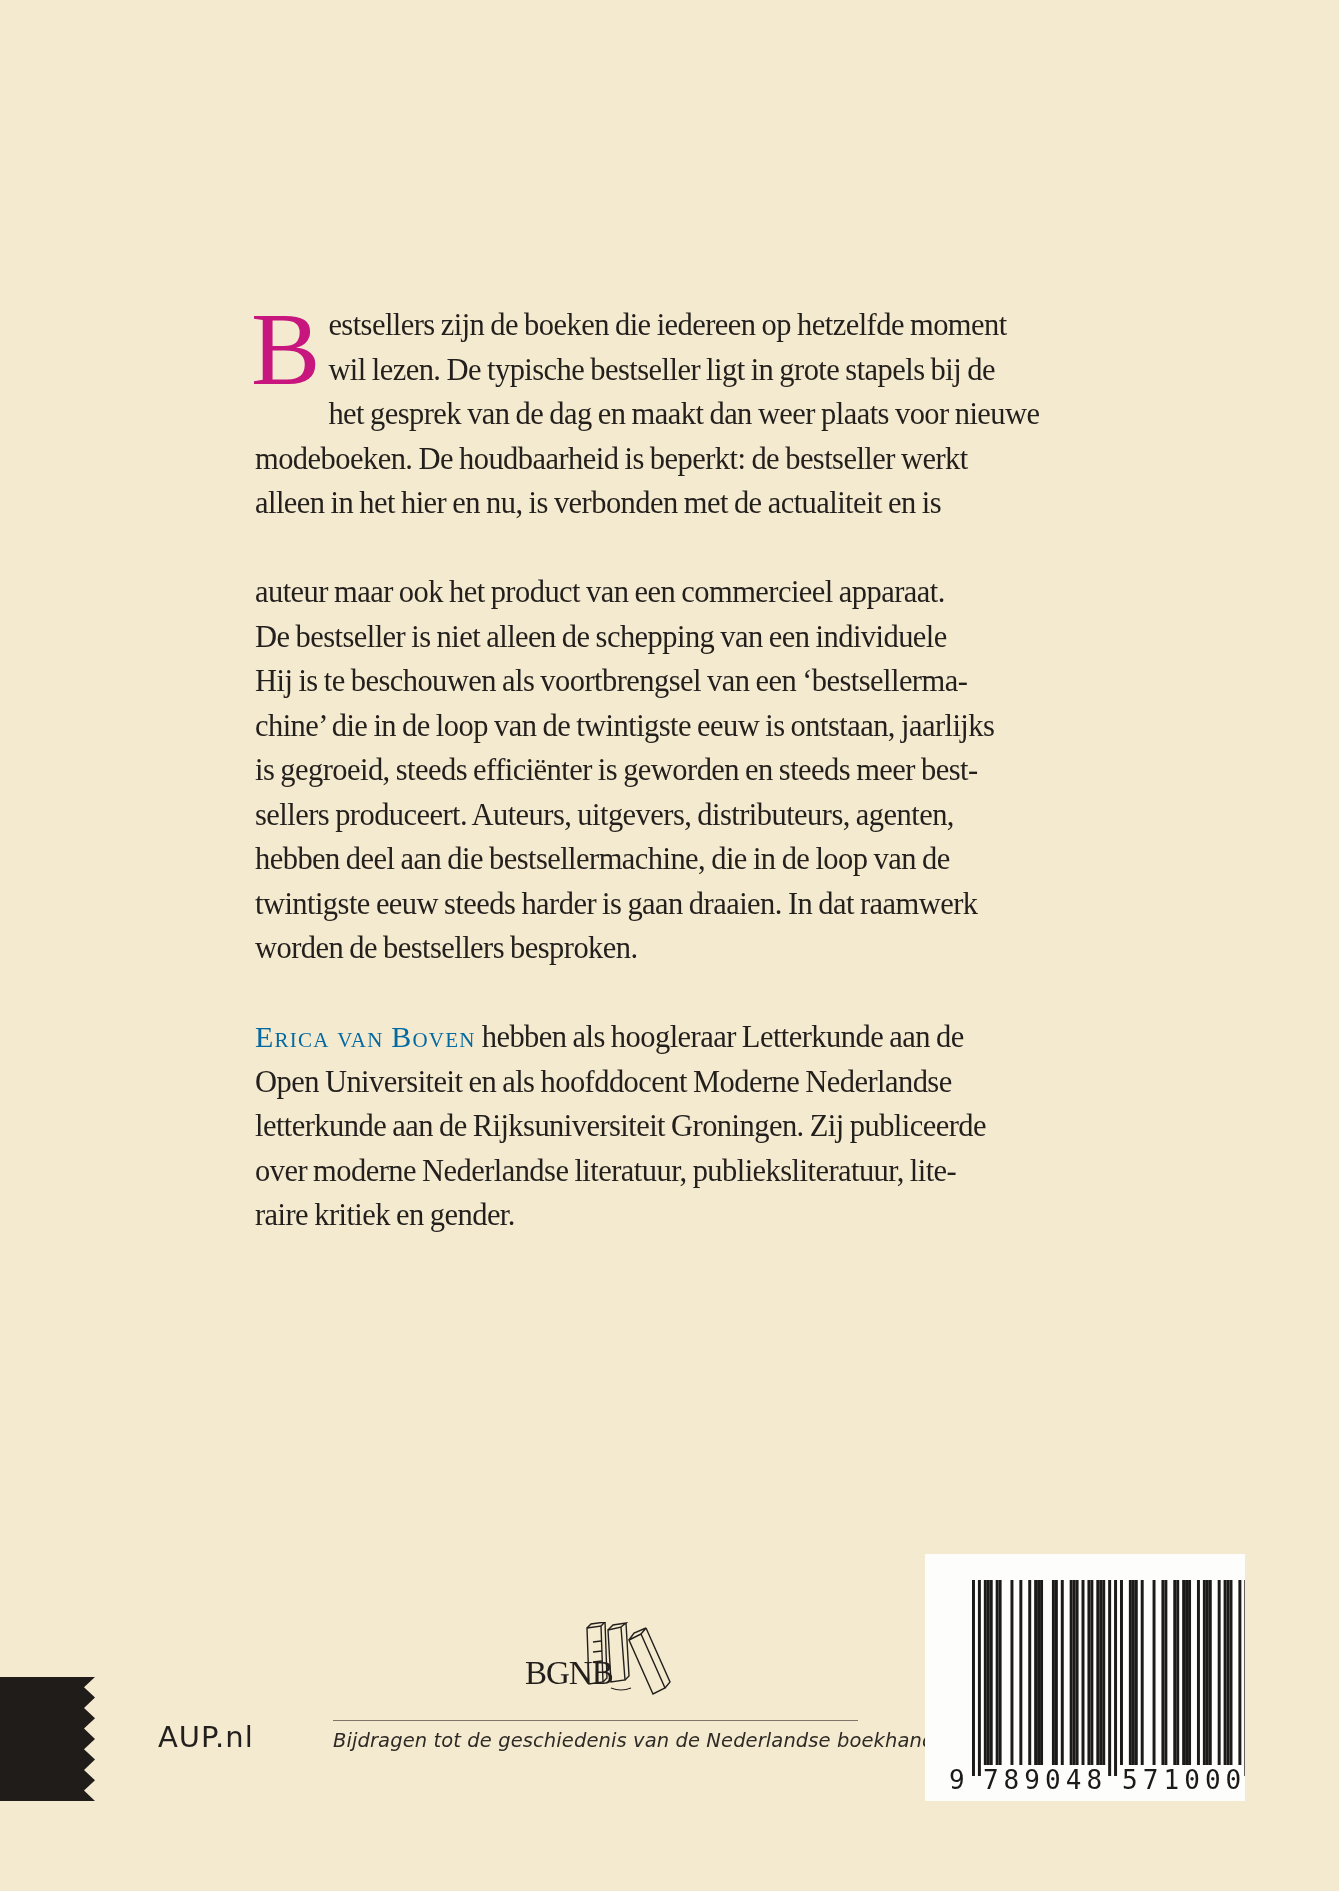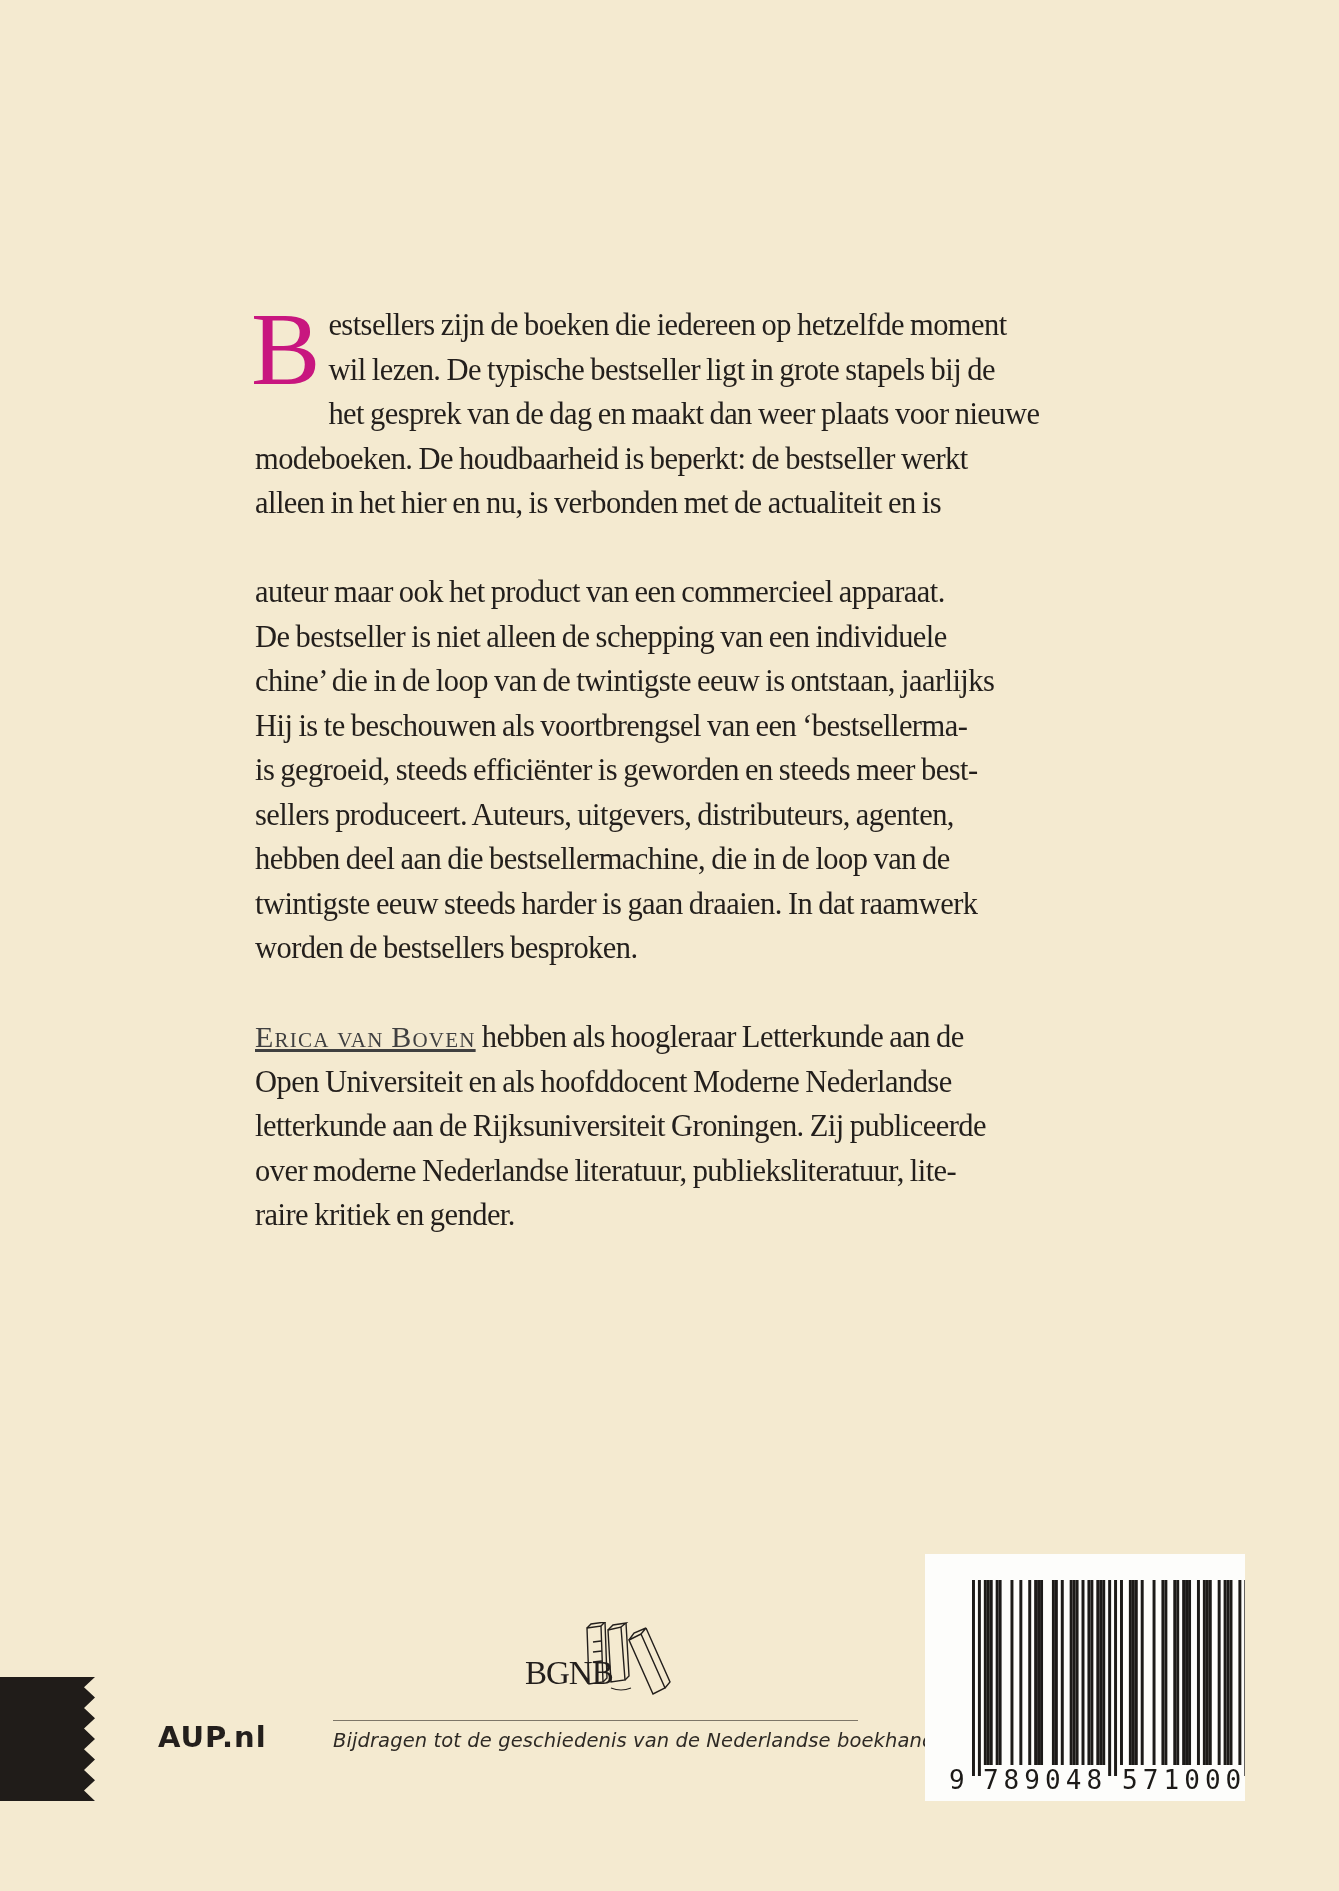--- a/index.html
+++ b/index.html
@@ -11,27 +11,27 @@
   .body-text {
     position:absolute; left:255px; top:303px; width:900px;
     font-size:30.5px; line-height:44.5px; letter-spacing:-0.55px; word-spacing:-1px;
   }
   .para { margin:0 0 44.5px 0; white-space:nowrap; }
   .line { display:block; height:44.5px; }
   .dropcap {
     float:left; font-size:104px; line-height:80px; height:84px;
     color:#c8167f; margin:6px 8px 0 -4px; letter-spacing:0;
   }
-  .author { color:#404040; font-variant:small-caps; letter-spacing:1.2px; font-size:30px;text-decoration:underline; }
+  .author { color:#0369a1; font-variant:small-caps; letter-spacing:1.2px; font-size:30px; }
   .tab {
     position:absolute; left:0; top:1677px; width:96px; height:124px;
   }
   .aup {
     position:absolute; left:158px; top:1720px;
-    font-family:"DejaVu Sans","Liberation Sans",sans-serif; font-weight:bold;
+    font-family:"DejaVu Sans","Liberation Sans",sans-serif; font-weight:normal;
     font-size:29px; letter-spacing:1px; color:#231f1c;
   }
   .bgnb { position:absolute; left:525px; top:1622px; width:150px; height:78px; }
   .rule { position:absolute; left:333px; top:1720px; width:525px; height:0; border-top:1.5px solid #7d7668; }
   .series {
     position:absolute; left:333px; top:1729px; width:540px;
     font-family:"DejaVu Sans","Liberation Sans",sans-serif; font-style:italic;
     font-size:19.5px; letter-spacing:0.1px; color:#2e2a25; white-space:nowrap;
   }
   .barcode-box { position:absolute; left:925px; top:1554px; width:320px; height:247px; background:#fdfdfb; }
@@ -46,22 +46,22 @@
     <span class="line">estsellers zijn de boeken die iedereen op hetzelfde moment</span>
     <span class="line">wil lezen. De typische bestseller ligt in grote stapels bij de</span>
     <span class="line">het gesprek van de dag en maakt dan weer plaats voor nieuwe</span>
     <span class="line">modeboeken. De houdbaarheid is beperkt: de bestseller werkt</span>
     <span class="line">alleen in het hier en nu, is verbonden met de actualiteit en is</span>
   </div>
 
   <div class="para">
     <span class="line">auteur maar ook het product van een commercieel apparaat.</span>
     <span class="line">De bestseller is niet alleen de schepping van een individuele</span>
+    <span class="line">Hij is te beschouwen als voortbrengsel van een ‘bestsellerma-</span>
     <span class="line">chine’ die in de loop van de twintigste eeuw is ontstaan, jaarlijks</span>
-    <span class="line">Hij is te beschouwen als voortbrengsel van een ‘bestsellerma-</span>
     <span class="line">is gegroeid, steeds efficiënter is geworden en steeds meer best-</span>
     <span class="line">sellers produceert. Auteurs, uitgevers, distributeurs, agenten,</span>
     <span class="line">hebben deel aan die bestsellermachine, die in de loop van de</span>
     <span class="line">twintigste eeuw steeds harder is gaan draaien. In dat raamwerk</span>
     <span class="line">worden de bestsellers besproken.</span>
   </div>
 
   <div class="para">
     <span class="line"><span class="author">Erica van Boven</span><span> hebben als hoogleraar Letterkunde aan de</span></span>
     <span class="line">Open Universiteit en als hoofddocent Moderne Nederlandse</span>

